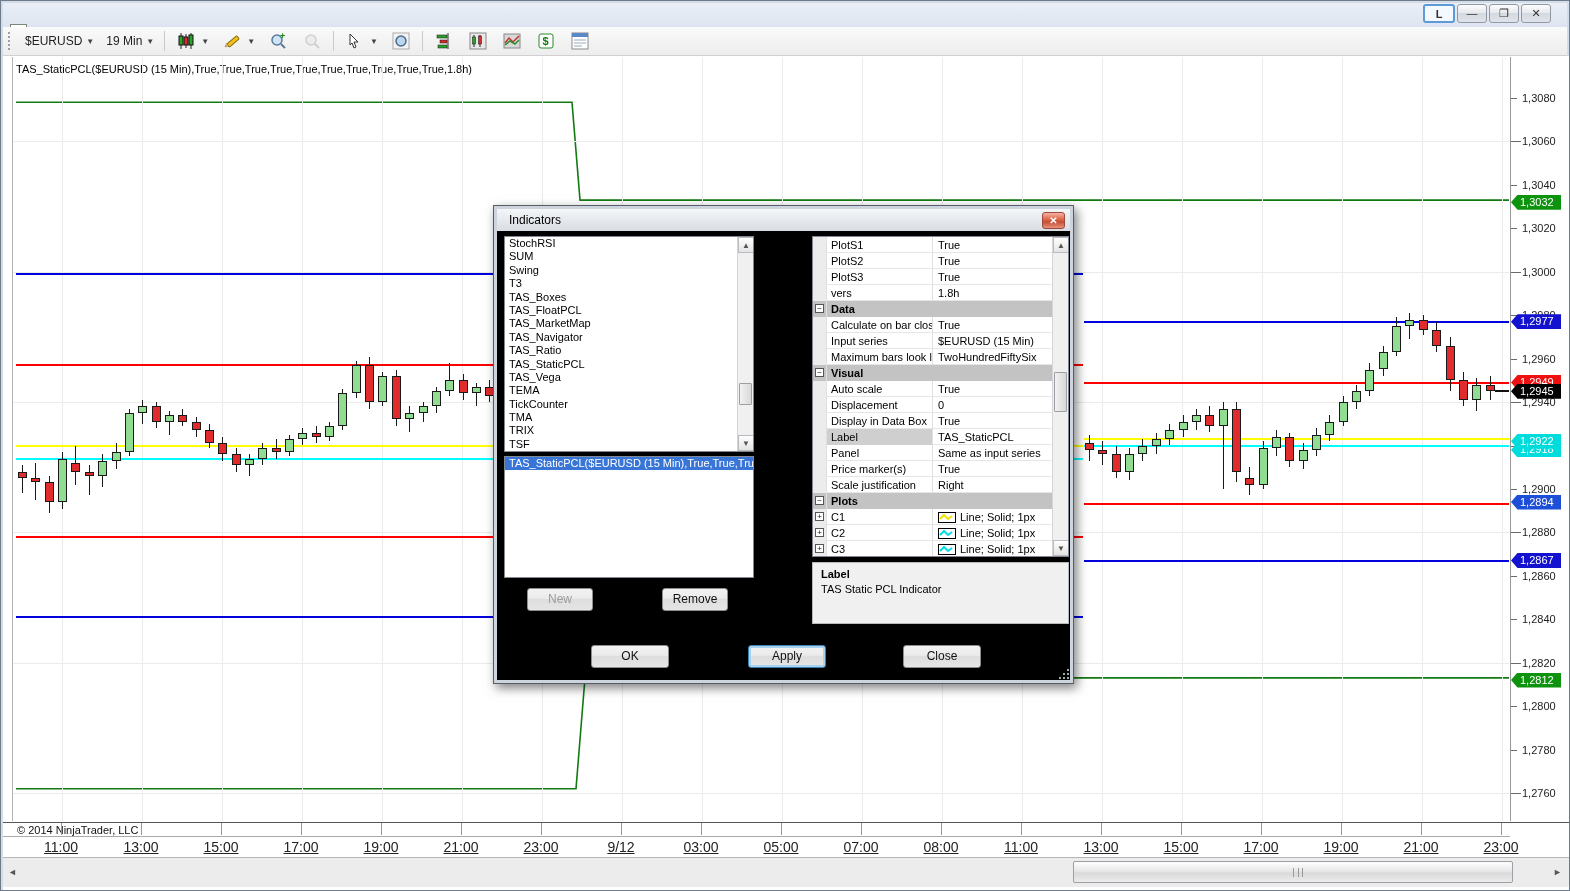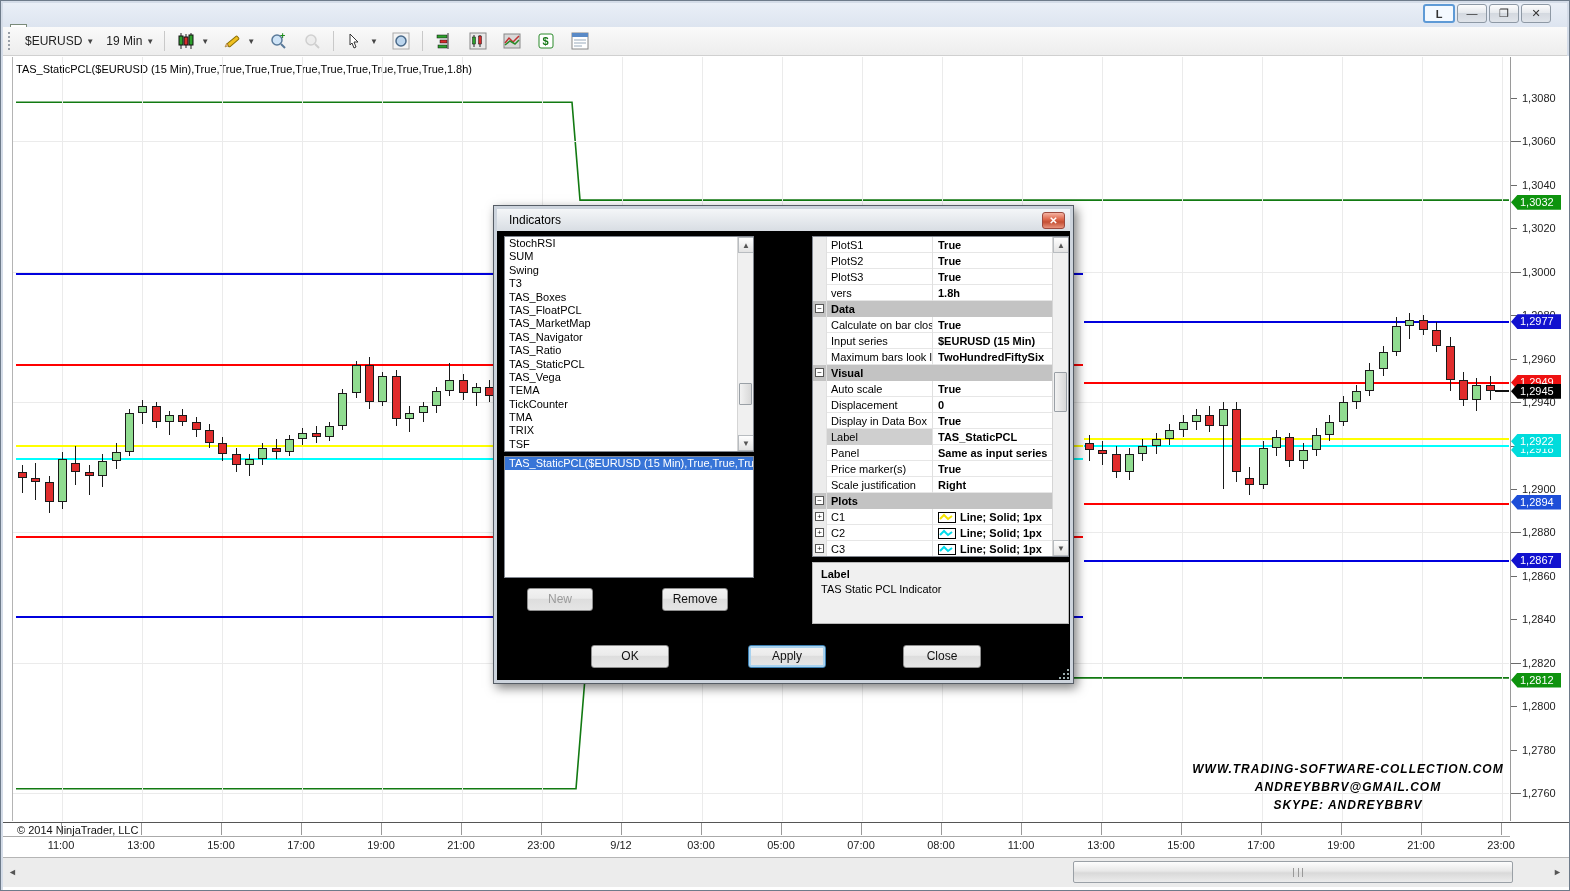--- a/index.html
+++ b/index.html
@@ -38,21 +38,21 @@
   
   #paxis { position:absolute; left:1507px; top:1px; width:59px; height:764px; background:#fff; border-left:1px solid #9a9a9a; }
   .ptick { position:absolute; left:0; height:1px; background:#6a6a6a; }
   .plabel { position:absolute; left:11px; font-size:11px; color:#222; }
   .badge { position:absolute; left:0; width:50px; height:15px; color:#fff; font-size:11px; line-height:15px; padding-left:9px; clip-path:polygon(0 50%,13% 0,100% 0,100% 100%,13% 100%); }
 
   
   #taxis { position:absolute; left:0; top:766px; width:1566px; height:33px; background:#fff; border-top:1px solid #555; }
   .ttick { position:absolute; top:0; width:1px; height:12px; background:#999; }
   .tbase { position:absolute; left:0; top:13px; width:1507px; height:1px; background:#aaa; }
-  .tlabel { position:absolute; top:16px; width:44px; text-align:center; font-size:11px; color:#222; }
+  .tlabel { position:absolute; top:16px; width:44px; text-align:center; font-size:14px; color:#222;text-decoration:underline; }
   .copyright { position:absolute; left:12px; top:1px; font-size:11px; color:#111; background:#fff; padding:0 2px; }
 
   
   #scrollrow { position:absolute; left:0; top:801px; width:1566px; height:30px; background:#ececec; border-top:1px solid #b5b5b5; }
   .sarrow { position:absolute; top:9px; font-size:9px; color:#555; }
   .sthumb { position:absolute; left:1070px; top:3px; width:440px; height:22px; background:linear-gradient(#fdfdfd,#e8e8e8 45%,#d9d9d9 55%,#ececec); border:1px solid #9aa0a6; border-radius:2px; }
   .sgrip { position:absolute; left:50%; top:6px; width:10px; height:9px; border-left:1px solid #999; border-right:1px solid #999; }
   .sgrip i { position:absolute; left:4px; top:0; width:1px; height:9px; background:#999; }
 
   
@@ -68,21 +68,21 @@
   .vsb .th { position:absolute; left:1px; width:13px; background:linear-gradient(90deg,#f2f2f2,#d8d8d8); border:1px solid #9aa0a6; border-radius:1px; }
   .btn { position:absolute; height:23px; border:1px solid #8e8e8e; border-radius:3px; background:linear-gradient(#f2f2f2,#ebebeb 45%,#dddddd 46%,#e5e5e5); font-size:12px; color:#111; text-align:center; line-height:21px; }
   .btn.disabled { color:#9b9b9b; }
   .btn.focus { border:1px solid #3c7fb1; box-shadow:0 0 0 2px #a8d2ef inset; }
 
   
   #pgrid { position:absolute; left:318px; top:30px; width:257px; height:321px; background:#fff; border:1px solid #828790; overflow:hidden; }
   .prow { position:relative; height:16px; line-height:16px; font-size:11px; border-bottom:1px solid #e6e6e6; }
   .prow .m { position:absolute; left:0; top:0; width:14px; height:16px; background:#ececec; border-right:1px solid #e0e0e0; }
   .prow .n { position:absolute; left:14px; top:0; width:106px; height:16px; padding-left:4px; overflow:hidden; white-space:nowrap; border-right:1px solid #e0e0e0; color:#000; }
-  .prow .v { position:absolute; left:120px; top:0; right:17px; height:16px; padding-left:5px; overflow:hidden; white-space:nowrap; font-weight:bold; color:#000; }
+  .prow .v { position:absolute; left:120px; top:0; right:17px; height:16px; padding-left:5px; overflow:hidden; white-space:nowrap; font-weight:normal; color:#000; }
   .prow.sec { background:#c3c3c3; }
   .prow.sec .n { font-weight:bold; width:226px; border-right:none; background:#c3c3c3; }
   .prow.sec .m { background:#c3c3c3; }
   .prow.selrow .n { background:#cfcfcf; }
   .pm { position:absolute; left:2px; top:3px; width:9px; height:9px; border:1px solid #555; background:#fff; font-size:8px; line-height:8px; text-align:center; color:#111; }
   .plot-chip { display:inline-block; width:18px; height:11px; border:1px solid #000; background:#fff; vertical-align:-2px; margin-right:4px; position:relative; }
   .desc-box { position:absolute; left:318px; top:356px; width:257px; height:62px; background:#f0f0f0; border:1px solid #b9b9b9; font-size:11px; padding:5px 8px; }
   .desc-box b { display:block; margin-bottom:3px; font-size:11px; }
   .grip-dots { position:absolute; right:3px; bottom:3px; width:12px; height:12px; background:
     radial-gradient(circle at 2px 10px,#9aa 1px,transparent 1.4px),
@@ -403,25 +403,20 @@
         <div class="body" style="left:1419.1px;top:273.4px;height:15.2px;background:#e02c2c"></div>
         <div class="wick" style="left:1436.5px;top:279.9px;height:54.3px"></div>
         <div class="body" style="left:1432.5px;top:288.6px;height:34.8px;background:#e02c2c"></div>
         <div class="wick" style="left:1449.8px;top:314.7px;height:34.8px"></div>
         <div class="body" style="left:1445.8px;top:323.4px;height:19.5px;background:#e02c2c"></div>
         <div class="wick" style="left:1463.2px;top:321.2px;height:32.6px"></div>
         <div class="body" style="left:1459.2px;top:327.7px;height:15.2px;background:#90dc90"></div>
         <div class="wick" style="left:1476.5px;top:319.0px;height:23.9px"></div>
         <div class="body" style="left:1472.5px;top:327.7px;height:6.5px;background:#e02c2c"></div>
         <div class="lastdash" style="left:1482px;width:15px;top:333.2px"></div>
-        <div class="watermark" style="left: 1125px; top: 703px; line-height: 18px;">
-          <div>WWW.TRADING-SOFTWARE-COLLECTION.COM</div>
-          <div>ANDREYBBRV@GMAIL.COM</div>
-          <div>SKYPE: ANDREYBBRV</div>
-        </div>
       </div>
     <div id="paxis">
         <div class="ptick" style="top:41.0px;width:6px"></div>
         <div class="plabel" style="top:35.0px">1,3080</div>
         <div class="ptick" style="top:84.4px;width:10px"></div>
         <div class="plabel" style="top:78.4px">1,3060</div>
         <div class="ptick" style="top:127.9px;width:6px"></div>
         <div class="plabel" style="top:121.9px">1,3040</div>
         <div class="ptick" style="top:171.3px;width:6px"></div>
         <div class="plabel" style="top:165.3px">1,3020</div>

